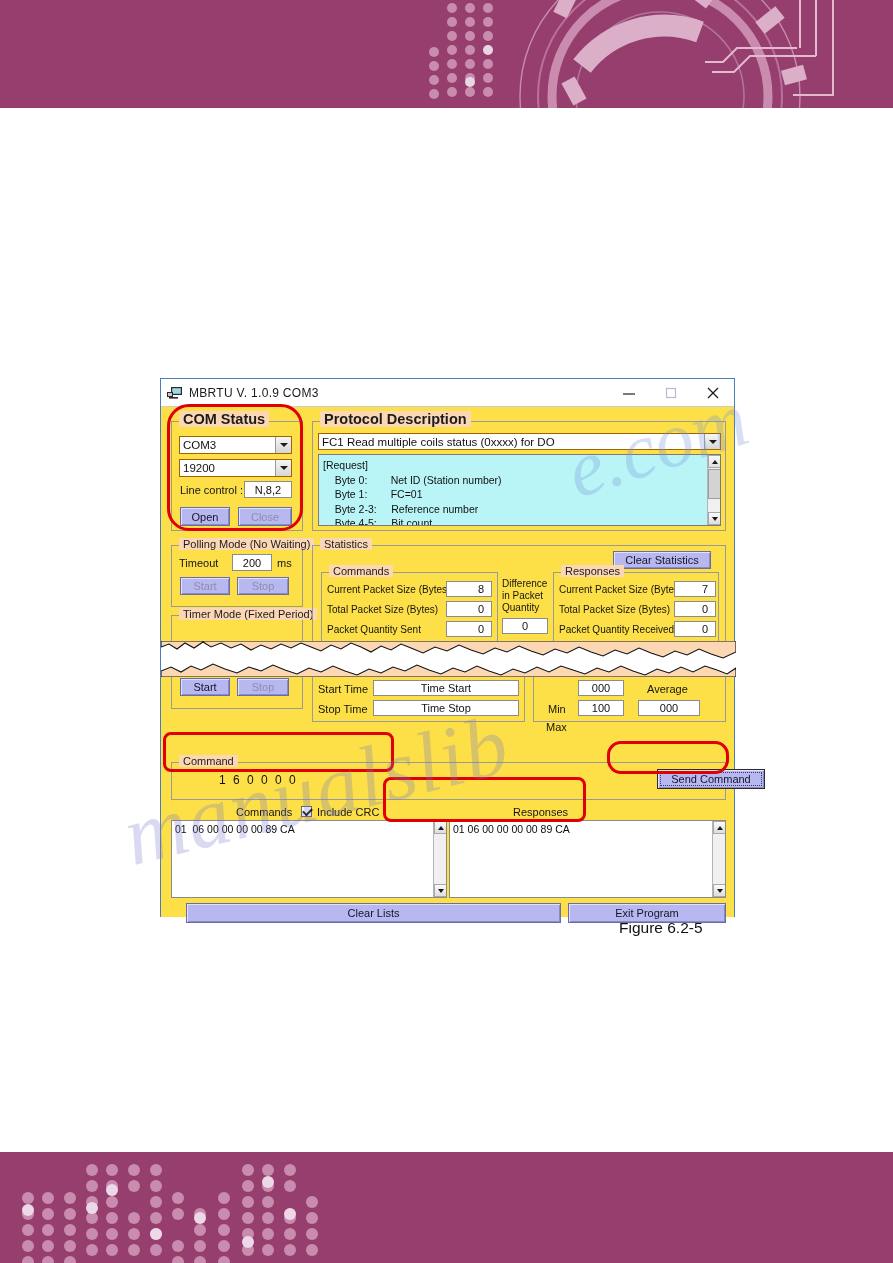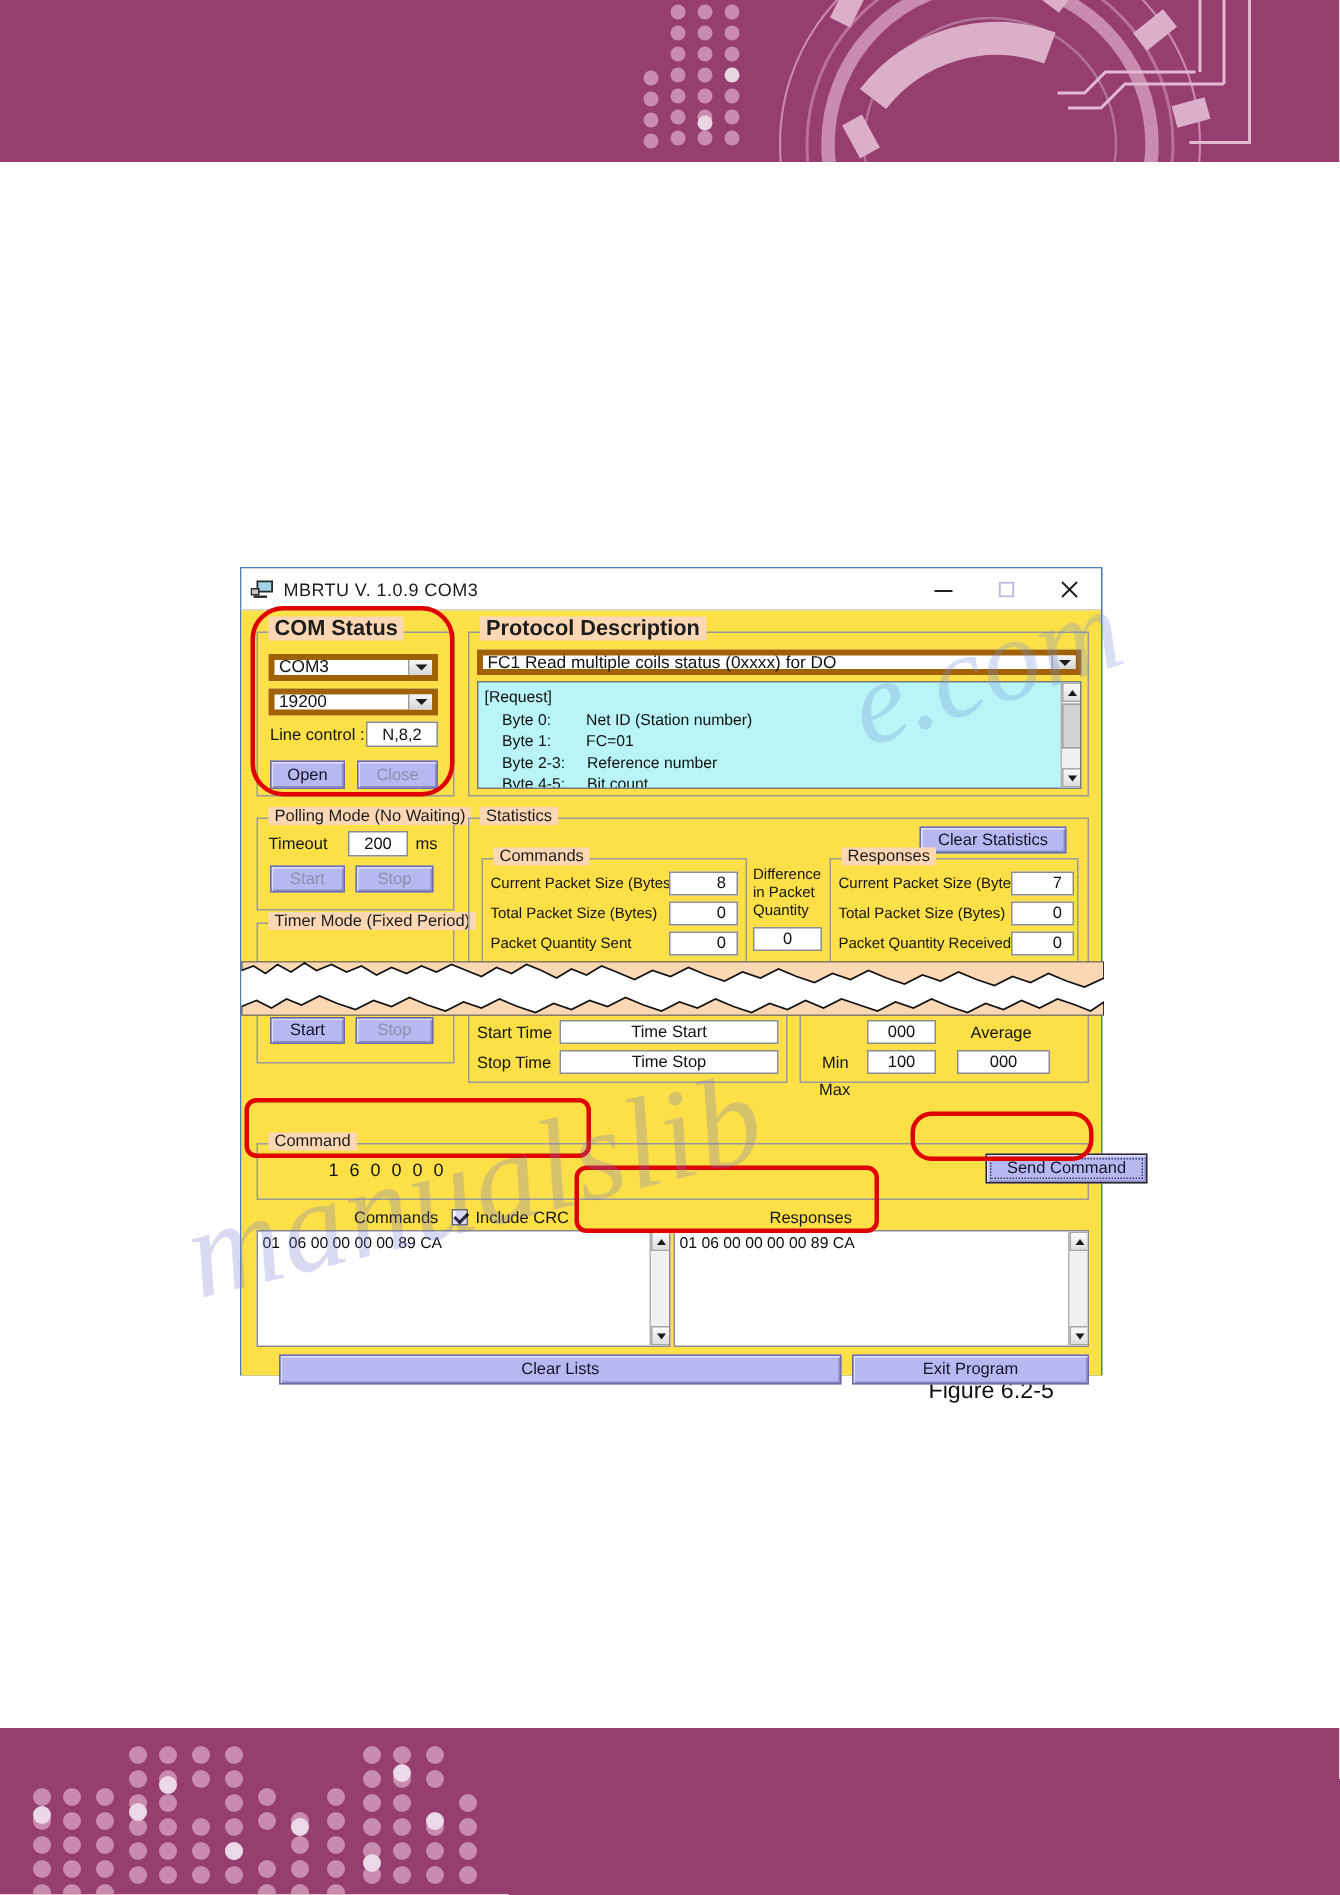--- a/index.html
+++ b/index.html
@@ -87,21 +87,21 @@
     background: #fbd7b4; padding: 0 4px;
     font-size: 11px; color: #1c1c1c; white-space: nowrap;
   }
   .gb.big > .gb-t { font-size: 14.5px; font-weight: bold; top: -11px; }
 
   .lbl { position: absolute; font-size: 11px; color:#141414; white-space: nowrap; }
   .lbl.sm { font-size: 10px; }
 
   
   .combo {
-    position: absolute; background:#fff; border:4px solid #a16207;
+    position: absolute; background:#fff; border:1px solid #a16207;
     display:flex; align-items:center;
   }
   .combo .cv { flex:1; font-size:11.5px; color:#111; padding-left:3px; white-space:nowrap; }
   .combo .carrow {
     width: 16px; height: 100%;
     background: linear-gradient(#f6f6f6,#d6d6d6);
     border-left: 1px solid #9a9a9a;
     display:flex; align-items:center; justify-content:center;
   }
   .combo .carrow::after{

